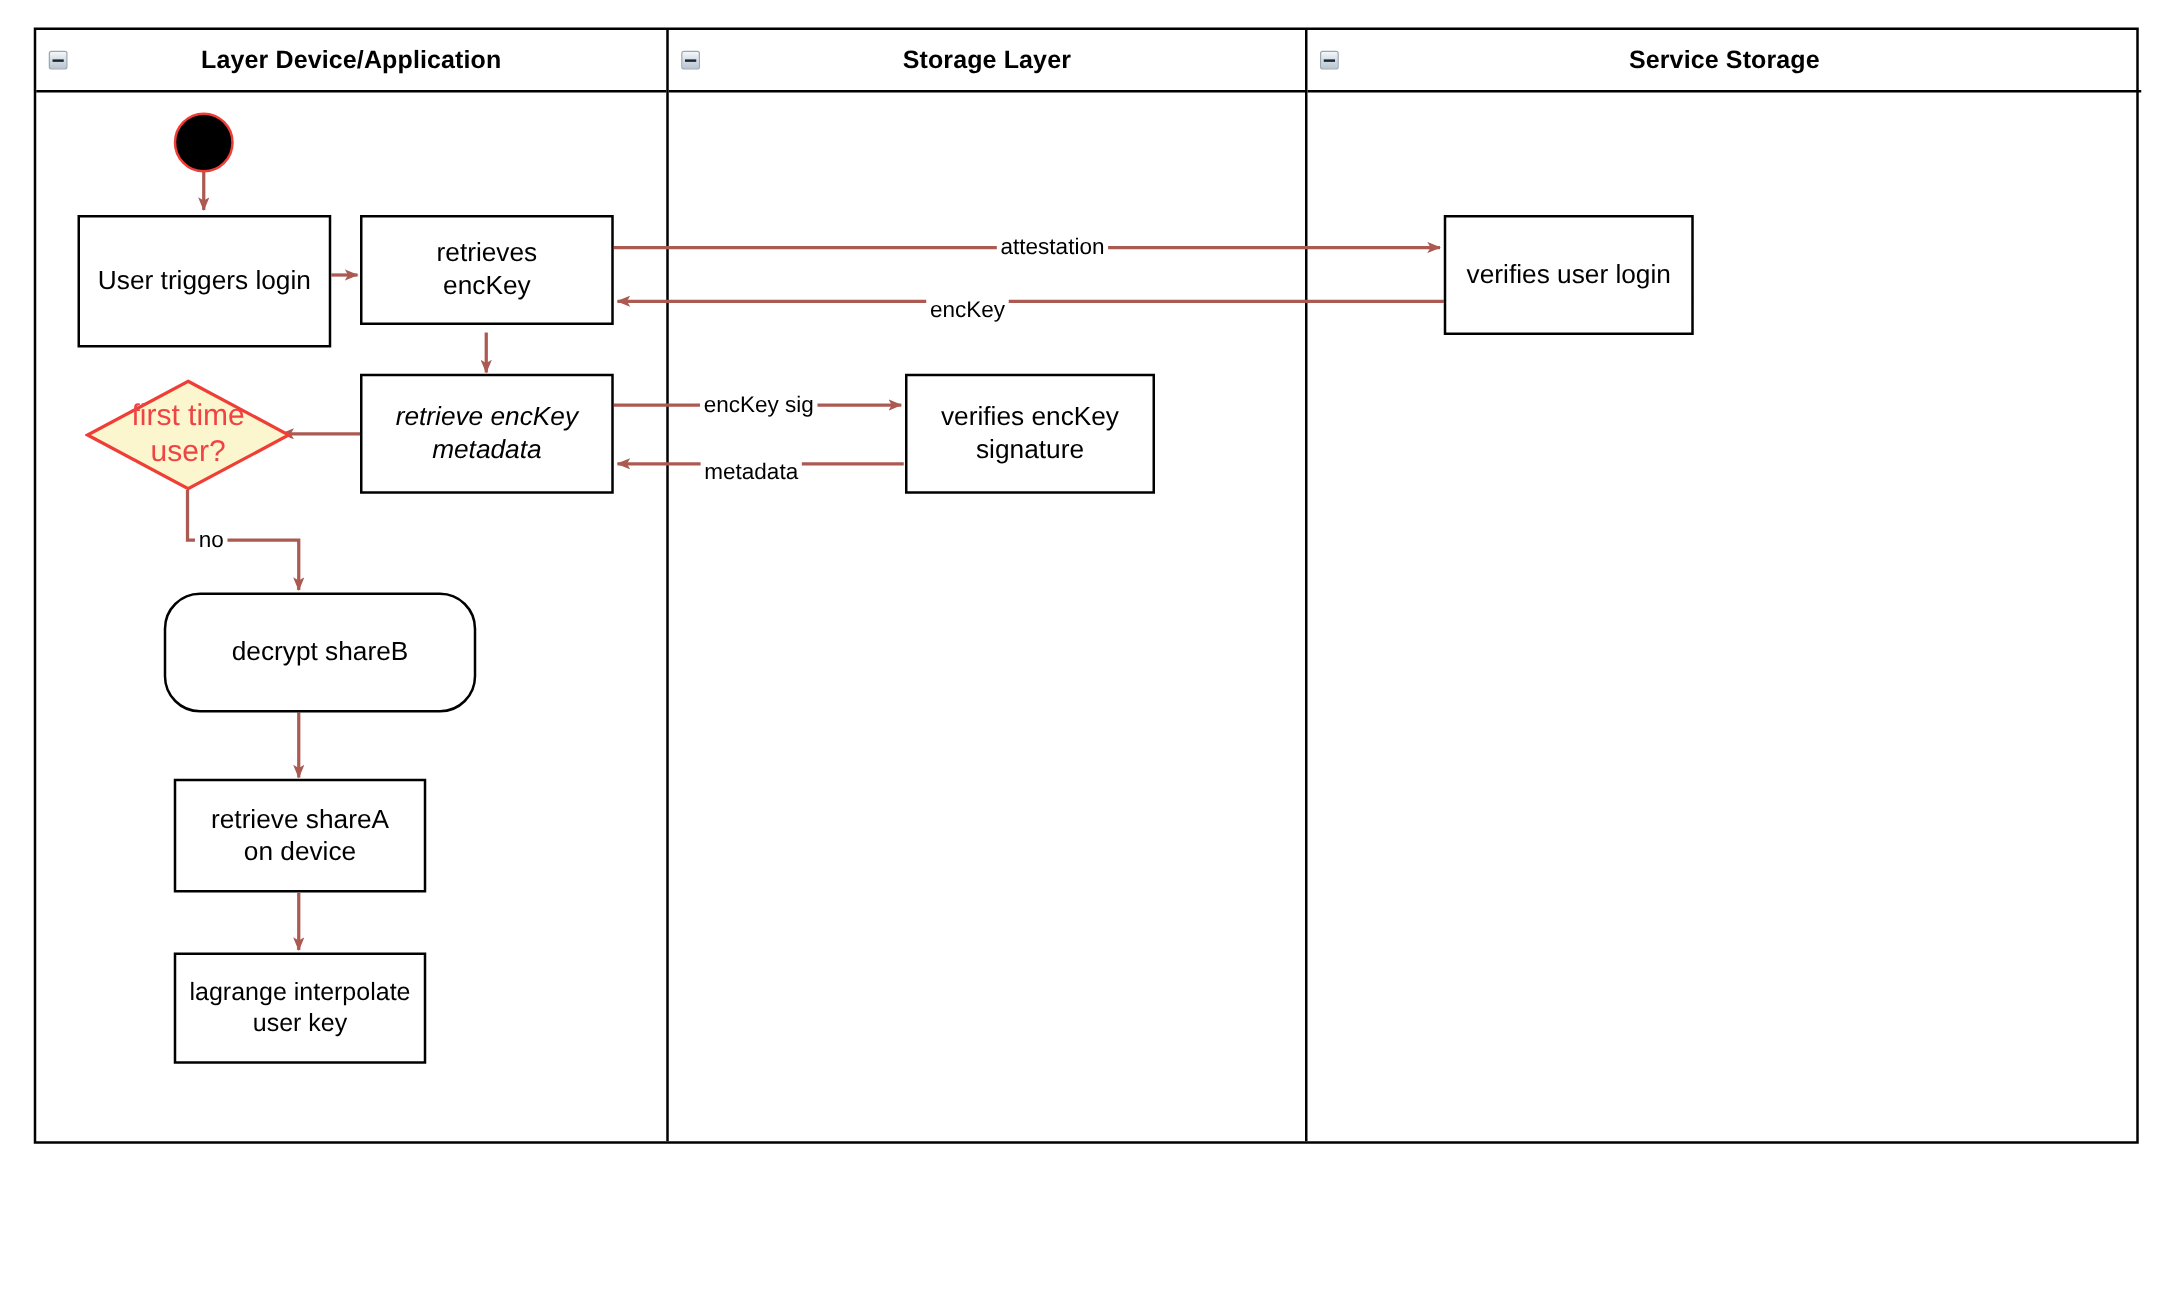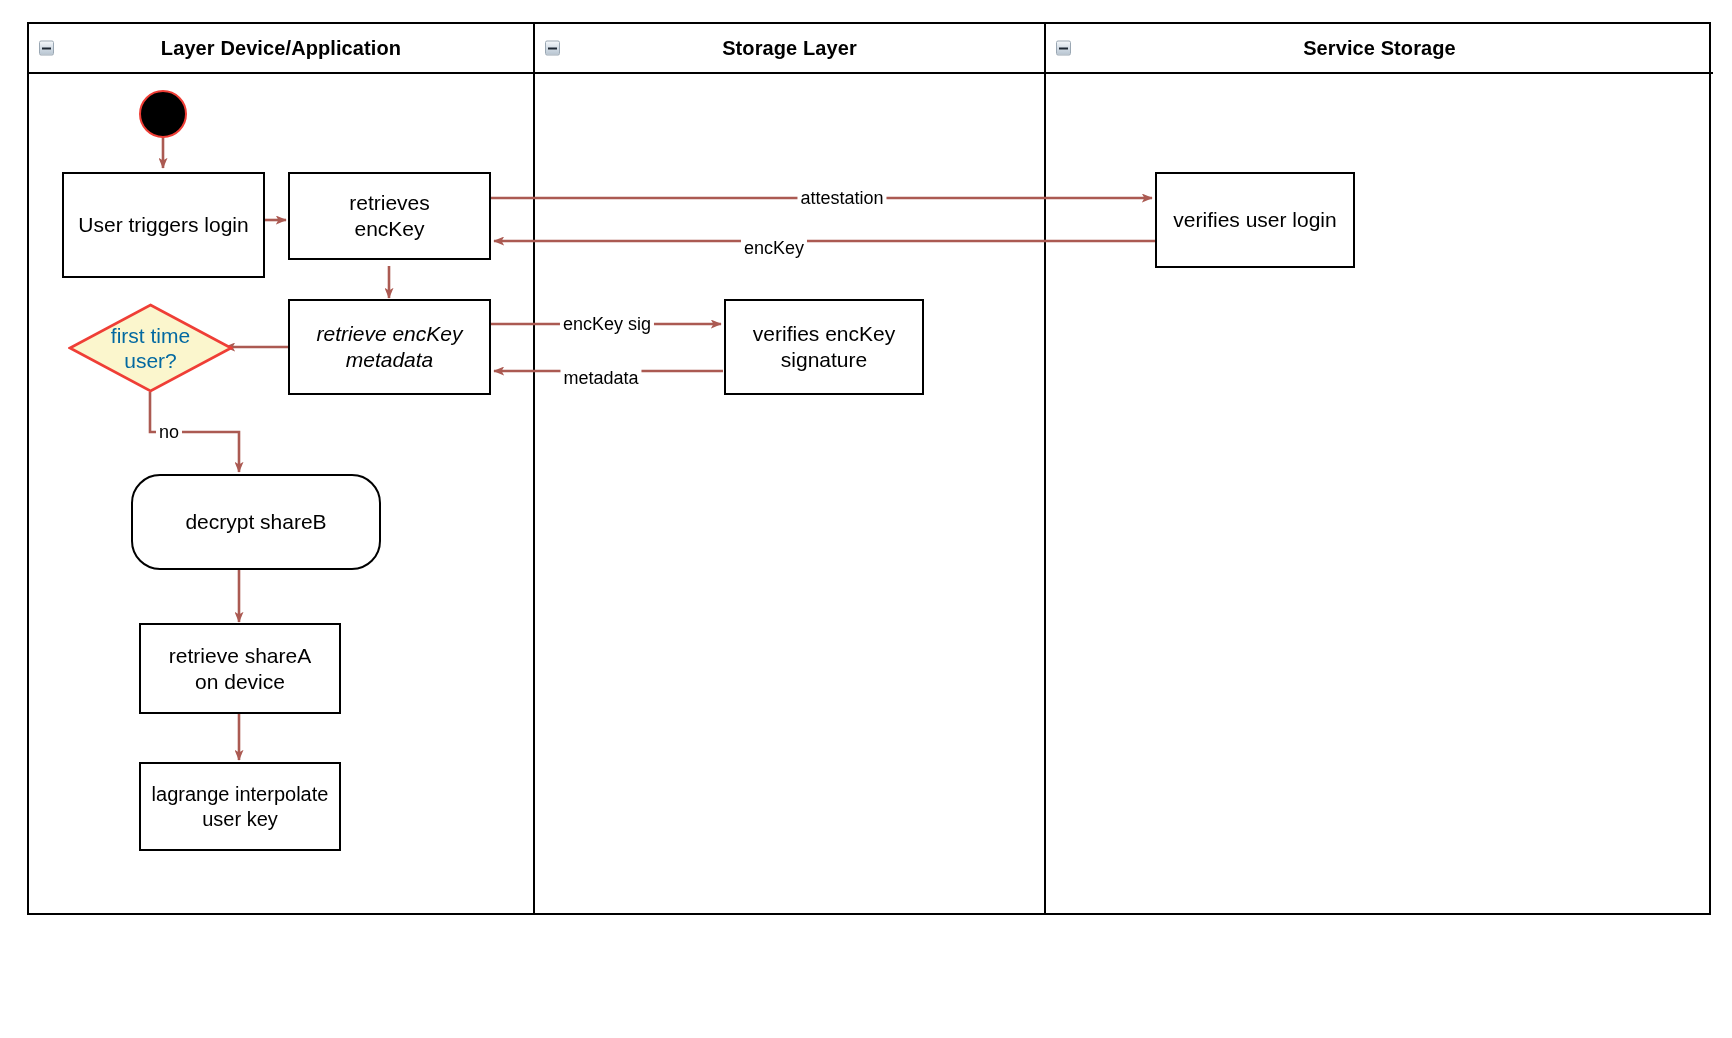--- a/index.html
+++ b/index.html
@@ -109,23 +109,23 @@
   }
   .decision svg { display: block; }
   .decision .dlabel {
     position: absolute;
     left: 0; top: 0;
     width: 100%; height: 100%;
     display: flex;
     align-items: center;
     justify-content: center;
     text-align: center;
-    font-size: 21px;
+    font-size: 24px;
     line-height: 1.2;
-    color: #0369a1;
+    color: #ef4444;
     white-space: pre-line;
   }
 
   
   #edges {
     position: absolute;
     left: 0; top: 0;
     width: 1732px;
     height: 1038px;
     pointer-events: none;

